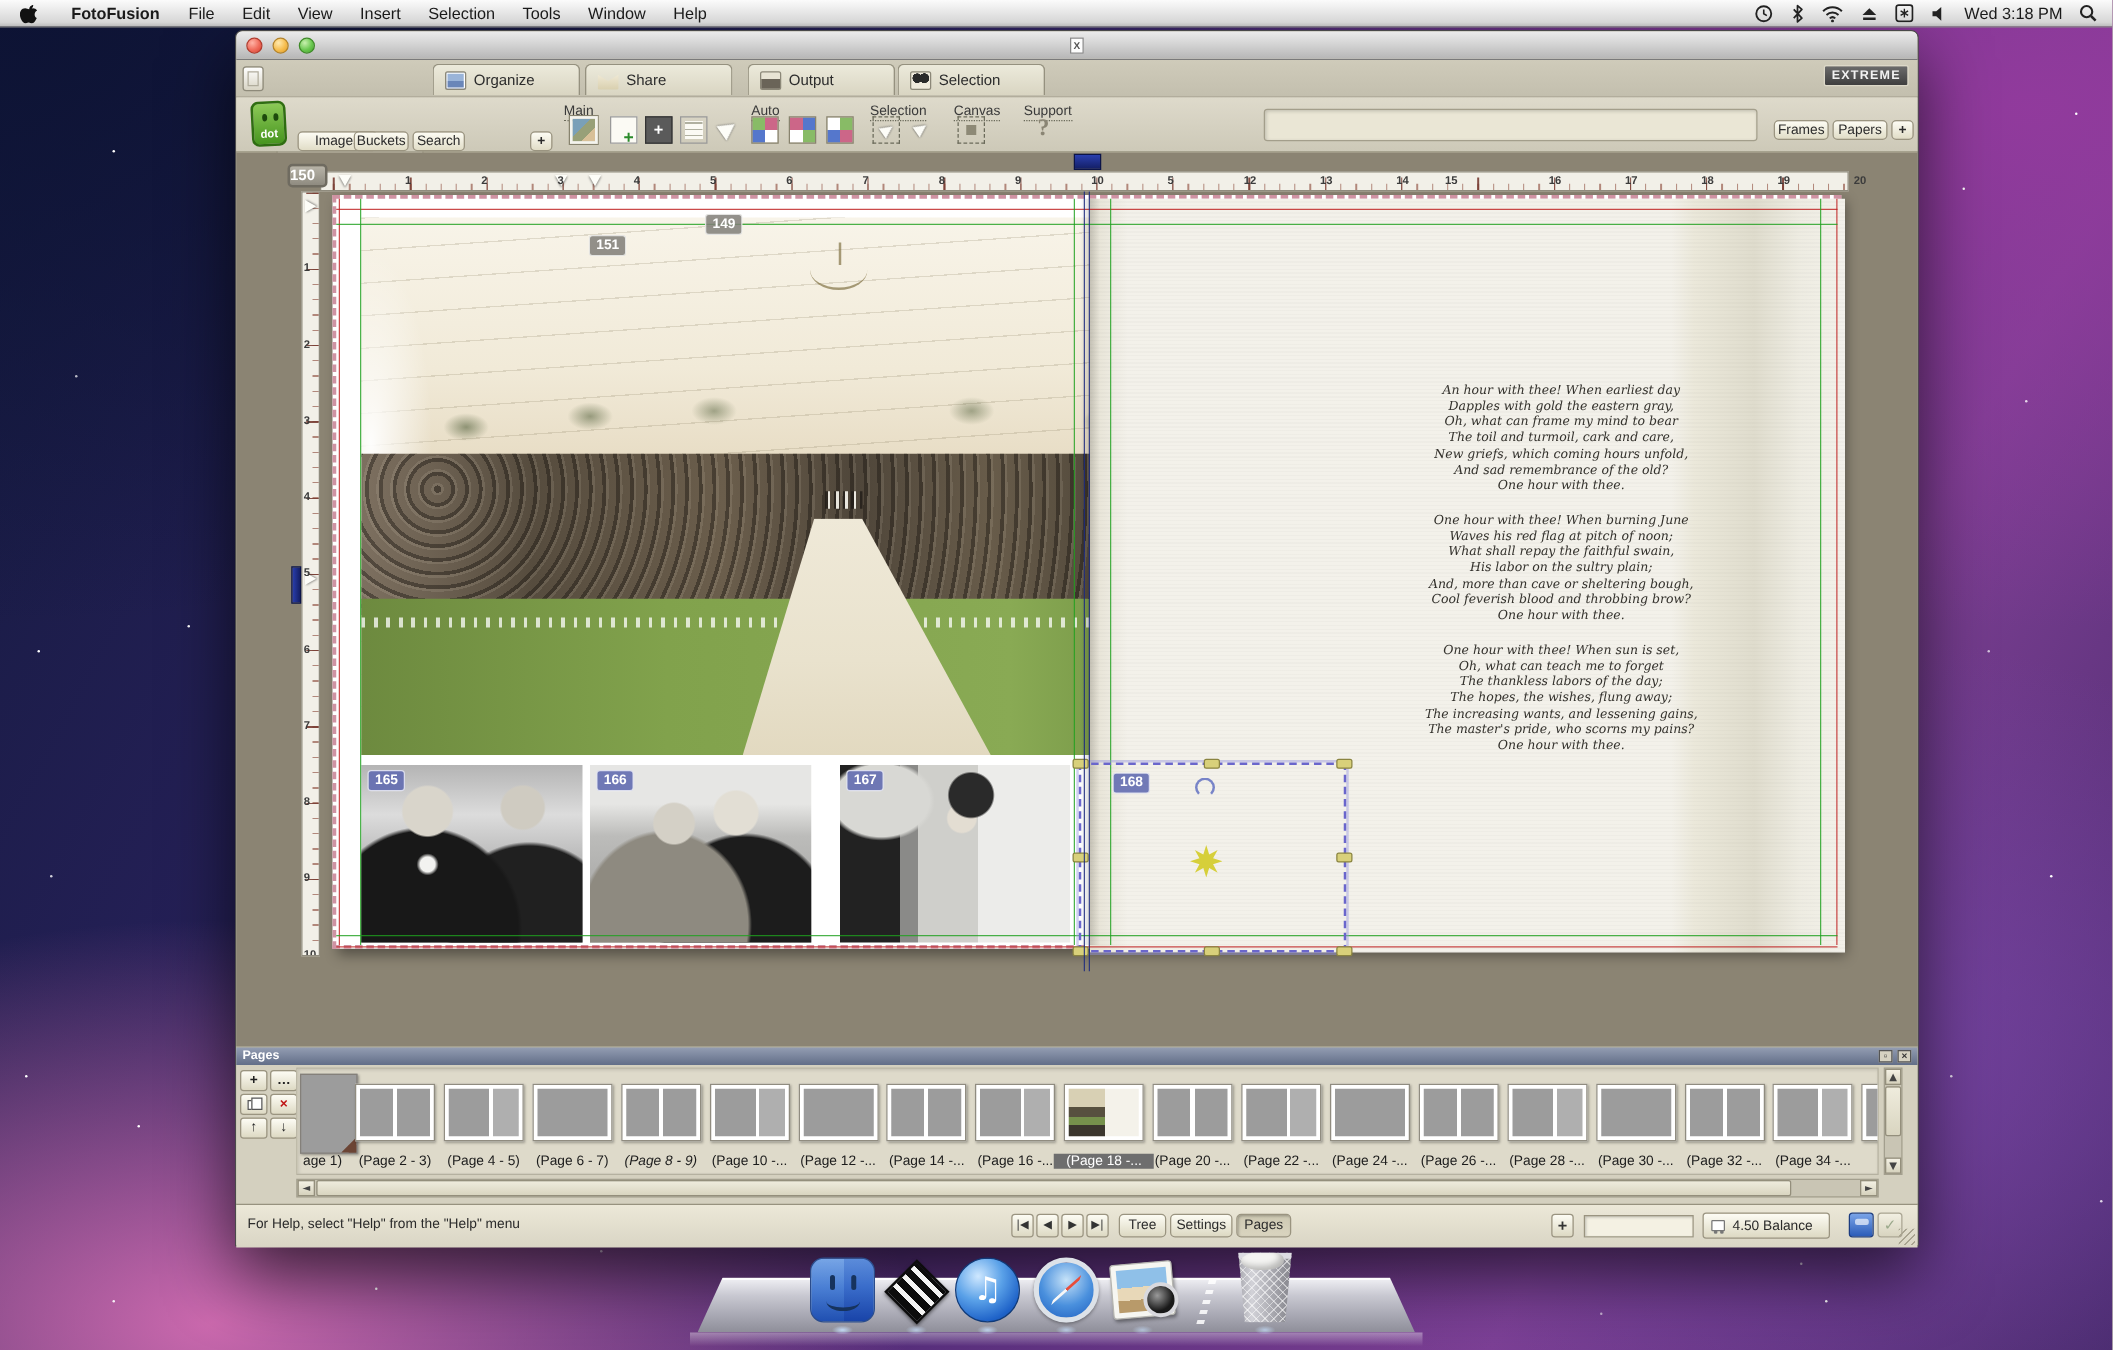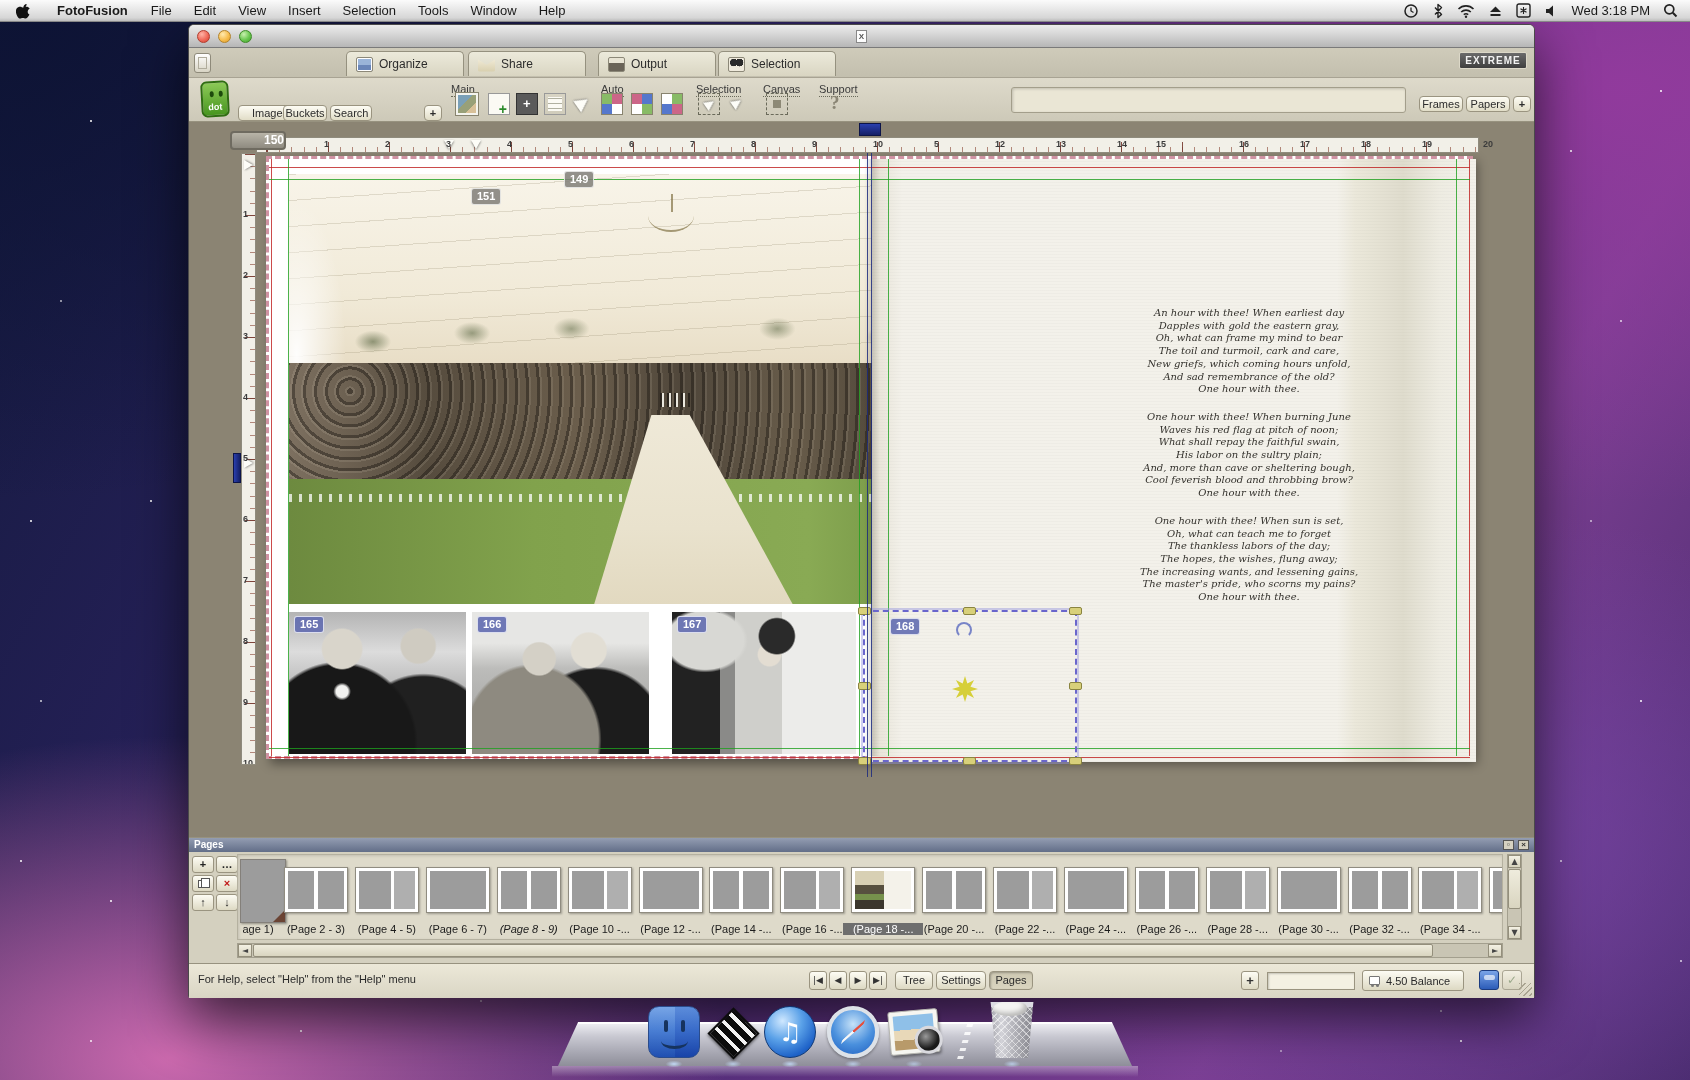--- a/index.html
+++ b/index.html
@@ -98,22 +98,22 @@
     border-top:5px solid transparent; border-bottom:5px solid transparent; border-left:10px solid #fdfdf8;
     filter:drop-shadow(0 0 1px #444); transform:rotate(-35deg); }
   .ti-fit { border:1px dashed #6a6a5a; }
   .ti-fit::after { content:""; position:absolute; left:6px; top:6px; width:8px; height:8px; background:#8d8976; }
   .ti-help::after { content:"?"; position:absolute; left:6px; top:-1px; font:bold 19px "Liberation Serif",serif; color:#8a8574; }
   .tb-well { position:absolute; left:822px; top:9px; width:395px; height:26px; background:#eae6d5;
     border:1px solid #a39e8b; border-radius:3px; box-shadow:inset 1px 1px 3px rgba(0,0,0,.18); }
 
   
   .workspace { position:relative; height:715px; background:#8b8473; overflow:hidden; }
-  .origin-badge { position:absolute; left:41px; top:9px; width:56px; height:19px; background:linear-gradient(180deg,#b8b4a8,#8f8b80);
-    border:2px solid #6f6b60; border-radius:4px; color:#fff; font:bold 12px/15px "Liberation Sans",sans-serif; text-align:right; z-index:6; }
+  .origin-badge { position:absolute; left:41px; top:9px; width:32px; height:19px; background:linear-gradient(180deg,#b8b4a8,#8f8b80);
+    border:2px solid #6f6b60; border-radius:4px; color:#fff; font:bold 12px/15px "Liberation Sans",sans-serif; text-align:left; z-index:6; }
   .hruler { position:absolute; left:67px; top:15px; width:1223px; height:16px; background:#f2f0e8; border:1px solid #8f8b7d;
     background-image:
       repeating-linear-gradient(90deg, rgba(120,60,50,.9) 0 1px, transparent 1px 61px),
       repeating-linear-gradient(90deg, rgba(150,90,75,.7) 0 1px, transparent 1px 12.2px);
     background-size:100% 10px, 100% 5px; background-position:10px bottom, 10px bottom; background-repeat:repeat-x; z-index:5; }
   .rnum { position:absolute; font:bold 9px "Liberation Sans",sans-serif; color:#3c3c3c; }
   .hnum { top:1px; }
   .vruler { position:absolute; left:52px; top:31px; width:15px; height:612px; background:#f2f0e8; border:1px solid #8f8b7d;
     background-image:
       repeating-linear-gradient(180deg, rgba(120,60,50,.9) 0 1px, transparent 1px 61px),

